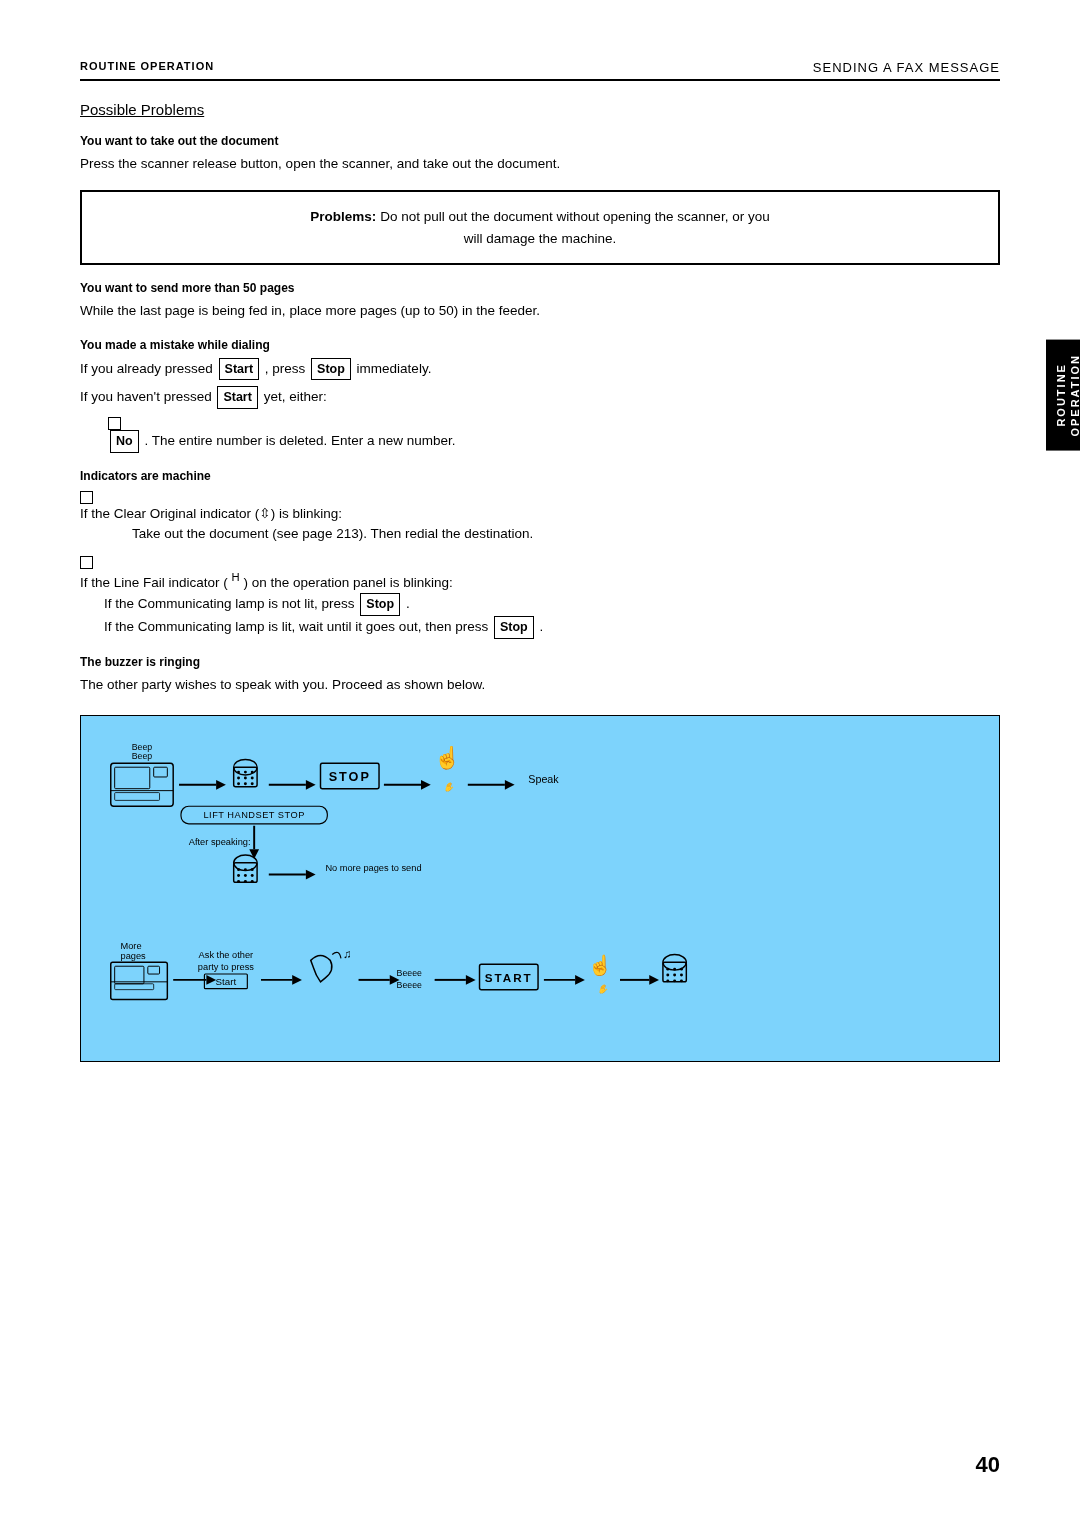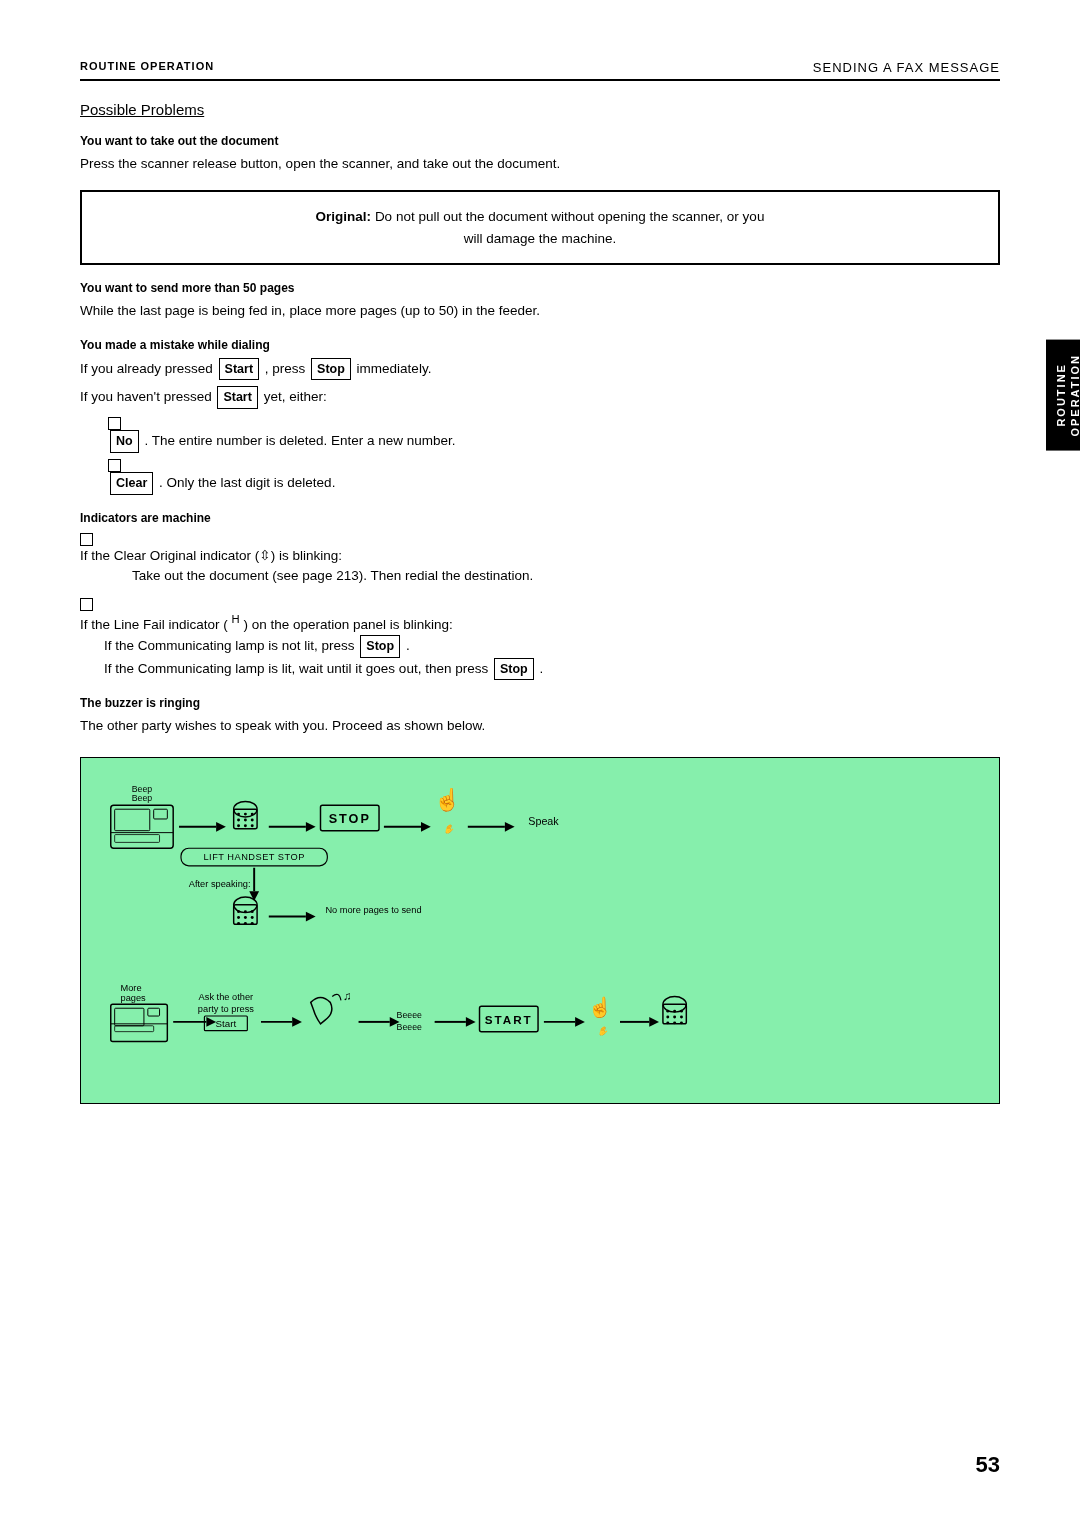--- a/index.html
+++ b/index.html
@@ -107,21 +107,21 @@
       flex-shrink: 0;
     }
 
     
     .diagram-box {
       border: 1.5px solid #000;
       margin: 20px 0;
       padding: 20px;
       min-height: 280px;
       position: relative;
-      background: #86efac;
+      background: #7dd3fc;
     }
 
     
     .diagram-svg {
       width: 100%;
     }
 
     
     .page-number {
       position: absolute;
@@ -167,41 +167,37 @@
     <span class="header-left">ROUTINE OPERATION</span>
     <span class="header-right">SENDING A FAX MESSAGE</span>
   </div>
 
   <div class="section-title">Possible Problems</div>
 
   <div class="sub-heading">You want to take out the document</div>
   <div class="para">Press the scanner release button, open the scanner, and take out the document.</div>
 
   <div class="caution-box">
-    <span class="caution-label">Original:</span>
+    <span class="caution-label">Problems:</span>
     <span> Do not pull out the document without opening the scanner, or you<br>will damage the machine.</span>
   </div>
 
   <div class="sub-heading">You want to send more than 50 pages</div>
   <div class="para">While the last page is being fed in, place more pages (up to 50) in the feeder.</div>
 
   <div class="sub-heading">You made a mistake while dialing</div>
   <div class="para">
     If you already pressed <span class="btn-inline">Start</span> , press <span class="btn-inline">Stop</span> immediately.
   </div>
   <div class="para">
     If you haven't pressed <span class="btn-inline">Start</span> yet, either:
   </div>
   <div class="check-item indent">
     <span class="check-box"></span>
     <span><span class="btn-inline">No</span> . The entire number is deleted. Enter a new number.</span>
-  </div>
-  <div class="check-item indent">
-    <span class="check-box"></span>
-    <span><span class="btn-inline">Clear</span> . Only the last digit is deleted.</span>
   </div>
 
   <div class="sub-heading">Indicators are machine</div>
   <div class="check-item">
     <span class="check-box"></span>
     <span>
       If the Clear Original indicator (⇳) is blinking:<br>
       <span class="indent2" style="display:block;">Take out the document (see page 213). Then redial the destination.</span>
     </span>
   </div>
@@ -347,15 +343,15 @@
       <circle cx="588" cy="251" r="1.5" fill="#000"></circle>
       <circle cx="595" cy="251" r="1.5" fill="#000"></circle>
 
     </svg>
   </div>
 
   <div class="side-tab">
     <span>ROUTINE<br>OPERATION</span>
   </div>
 
-  <div class="page-number">53</div>
+  <div class="page-number">40</div>
 
 </div>
 
 </body></html>

